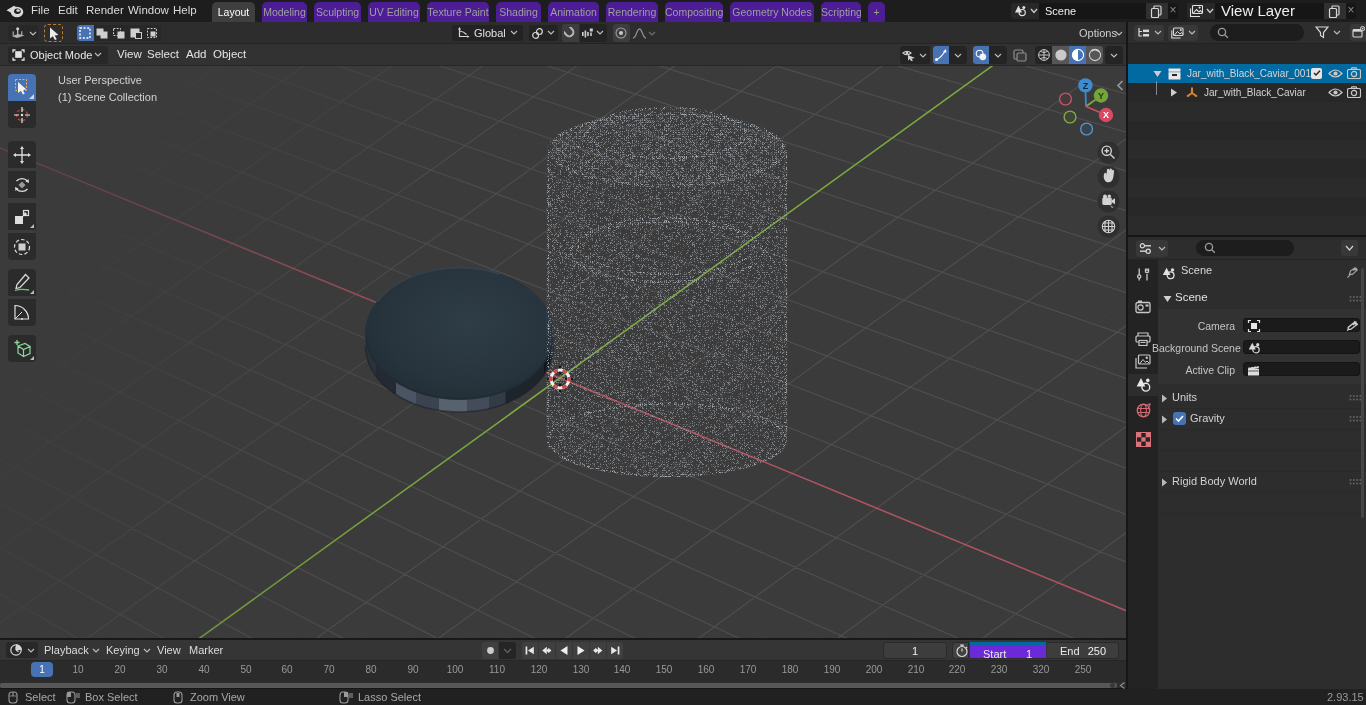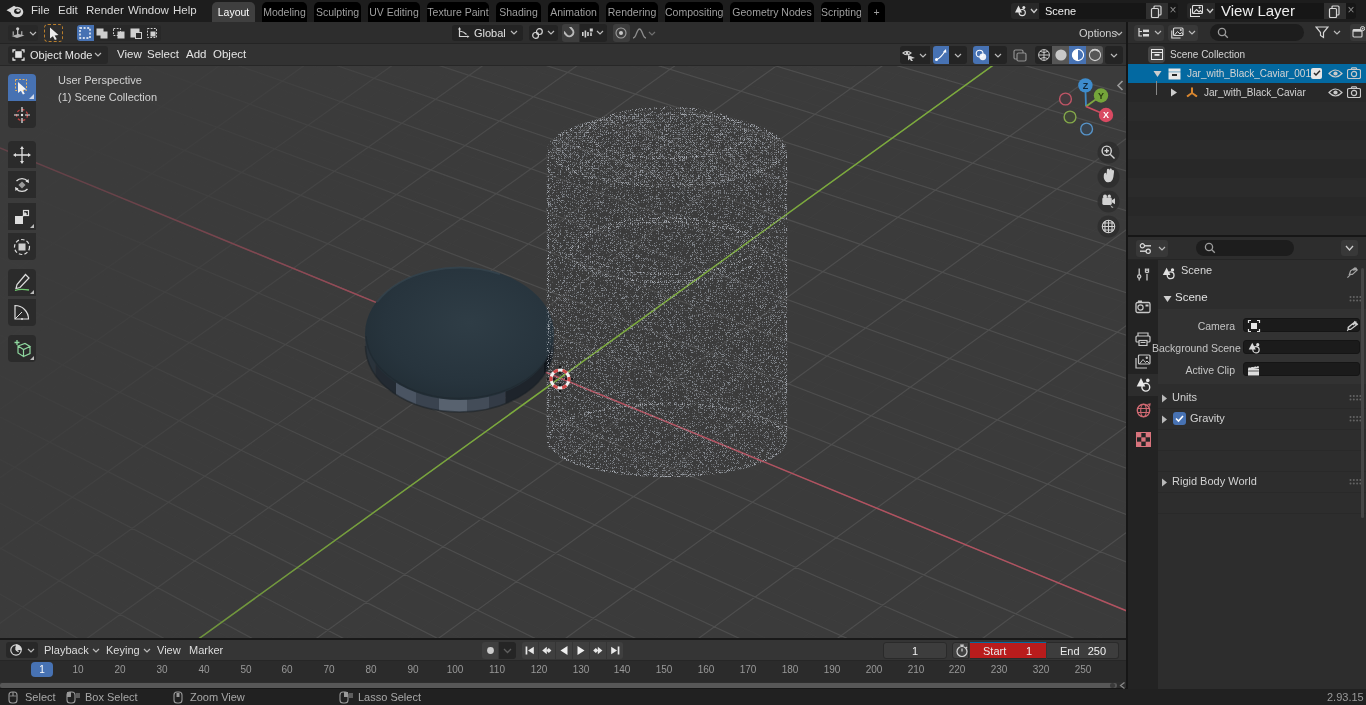--- a/index.html
+++ b/index.html
@@ -1,20 +1,20 @@
 <!DOCTYPE html>
 <html><head><meta charset="utf-8"><style>
 *{margin:0;padding:0;box-sizing:border-box}
 html,body{width:1366px;height:705px;overflow:hidden;background:#111;font-family:"Liberation Sans",sans-serif;-webkit-font-smoothing:antialiased}
 .abs{position:absolute}
 #page{position:relative;width:1366px;height:705px;background:#161616}
 
 #topbar{position:absolute;left:0;top:0;width:1366px;height:22px;background:#1d1d1d}
 #topbar .menu{position:absolute;top:0;height:22px;line-height:21px;color:#dadada;font-size:11.5px}
-.tab{position:absolute;top:2px;height:20px;line-height:20px;font-size:10.5px;color:#9f9f9f;text-align:center;background:#000000;border-radius:5px 5px 0 0;white-space:nowrap;overflow:hidden}
+.tab{position:absolute;top:2px;height:20px;line-height:20px;font-size:10.5px;color:#9f9f9f;text-align:center;background:#4c1d95;border-radius:5px 5px 0 0;white-space:nowrap;overflow:hidden}
 .tab.act{background:#3f3f3f;color:#fcfcfc}
 
 #row2{position:absolute;left:0;top:22px;width:1126px;height:22px;background:#2d2d2d;border-bottom:1px solid #242424}
 #row3{position:absolute;left:0;top:44px;width:1126px;height:22px;background:#323232;border-bottom:1px solid #272727}
 .mlabel{position:absolute;top:0;height:22px;line-height:21px;color:#e4e4e4;font-size:11.5px}
 
 #rcol{position:absolute;left:1128px;top:22px;width:238px;height:666px;background:#2d2d2d}
 #outliner{position:absolute;left:0;top:0;width:238px;height:214px;background:#282828}
 #outlhead{position:absolute;left:0;top:0;width:238px;height:22px;background:#2d2d2d;border-bottom:1px solid #222}
 #props{position:absolute;left:0;top:215px;width:238px;height:473px;background:#2d2d2d}
@@ -540,29 +540,20 @@
    </div>
    <div class="abs" style="left:222px;top:2px;width:16px;height:17px;background:#383838;border-radius:3px 0 0 3px">
     <svg class="abs" style="left:2px;top:2px" width="13" height="13" viewBox="0 0 13 13">
               <rect x="1" y="3.5" width="9" height="7.5" rx="1" fill="none" stroke="#d5d5d5" stroke-width="1.1"></rect>
               <rect x="1" y="3.5" width="9" height="2.2" fill="#d5d5d5"></rect>
               <circle cx="10.6" cy="2.6" r="2.1" fill="#383838" stroke="#d5d5d5" stroke-width="1"></circle>
               <path d="M10.6 1.7 L10.6 3.5 M9.7 2.6 L11.5 2.6" stroke="#d5d5d5" stroke-width="0.8"></path>
             </svg>
    </div>
   </div>
-  <div class="orow" style="top:23px;background:#282828">
-   <div class="abs" style="left:20px;top:1px;width:17px;height:17px;background:#454545;border-radius:4px"></div>
-   <svg class="abs" style="left:23px;top:4px" width="12" height="11" viewBox="0 0 12 11">
-            <rect x="0.5" y="0.5" width="11" height="3" fill="none" stroke="#e8e8e8"></rect>
-            <rect x="0.5" y="3.5" width="11" height="7" fill="none" stroke="#e8e8e8"></rect>
-            <rect x="3.5" y="5" width="5" height="1.8" fill="#e8e8e8"></rect>
-          </svg>
-   <div class="abs" style="left:42px">Scene Collection</div>
-  </div>
   <div class="orow" style="top:42px;background:#0369a1">
    <svg class="abs" style="left:25px;top:6px" width="9" height="8">
             <path d="M0.5 1 L8.5 1 L4.5 7 Z" fill="#cdcdcd"></path>
           </svg>
    <svg class="abs" style="left:40px;top:4px" width="13" height="12" viewBox="0 0 13 12">
             <rect x="0.5" y="0.5" width="12" height="3.2" fill="#e8e8e8"></rect>
             <rect x="0.5" y="4.2" width="12" height="7.3" fill="#e8e8e8"></rect>
             <rect x="4" y="6" width="5" height="2" fill="#282828"></rect>
           </svg>
    <div class="abs" style="left:59px">Jar_with_Black_Caviar_001</div>
@@ -894,21 +885,21 @@
             </g>
           </svg>
         </div>
   <div class="abs" style="left:883px;top:2px;width:64px;height:17px;background:#3d3d3d;border:1px solid #2a2a2a;border-radius:3px;color:#f0f0f0;font-size:11px;line-height:16px;text-align:center">1</div>
   <div class="abs" style="left:952px;top:2px;width:17px;height:17px;background:#414141;border:1px solid #2a2a2a;border-radius:3px 0 0 3px">
    <svg class="abs" style="left:2px;top:1px" width="14" height="14">
             <circle cx="7" cy="7.5" r="5" fill="none" stroke="#d5d5d5" stroke-width="1.2"></circle>
             <path d="M7 7.5 L7 4.6 M5.2 1.2 L8.8 1.2 M7 1.2 L7 2.6 M11 3 L12 4.2" stroke="#d5d5d5" stroke-width="1.2" fill="none"></path>
           </svg>
   </div>
-  <div class="abs" style="left:970px;top:2px;width:76px;height:17px;background:#b91c1c;border-top:1px solid #0369a1;border-bottom:1px solid #2a2a2a;font-size:11px;line-height:16px">
+  <div class="abs" style="left:970px;top:2px;width:76px;height:17px;background:#6d28d9;border-top:4px solid #0369a1;border-bottom:1px solid #2a2a2a;font-size:11px;line-height:16px">
           <span style="position:absolute;left:13px;color:#eaeaea">Start</span>
           <span style="position:absolute;right:14px;color:#f0f0f0">1</span>
         </div>
   <div class="abs" style="left:1047px;top:2px;width:72px;height:17px;background:#3d3d3d;border:1px solid #2a2a2a;border-left:none;border-radius:0 3px 3px 0;font-size:11px;line-height:16px">
           <span style="position:absolute;left:13px;color:#eaeaea">End</span>
           <span style="position:absolute;right:12px;color:#f0f0f0">250</span>
         </div>
  </div>
  <div id="ruler">
   <div class="fnum" style="left:78px">10</div>

